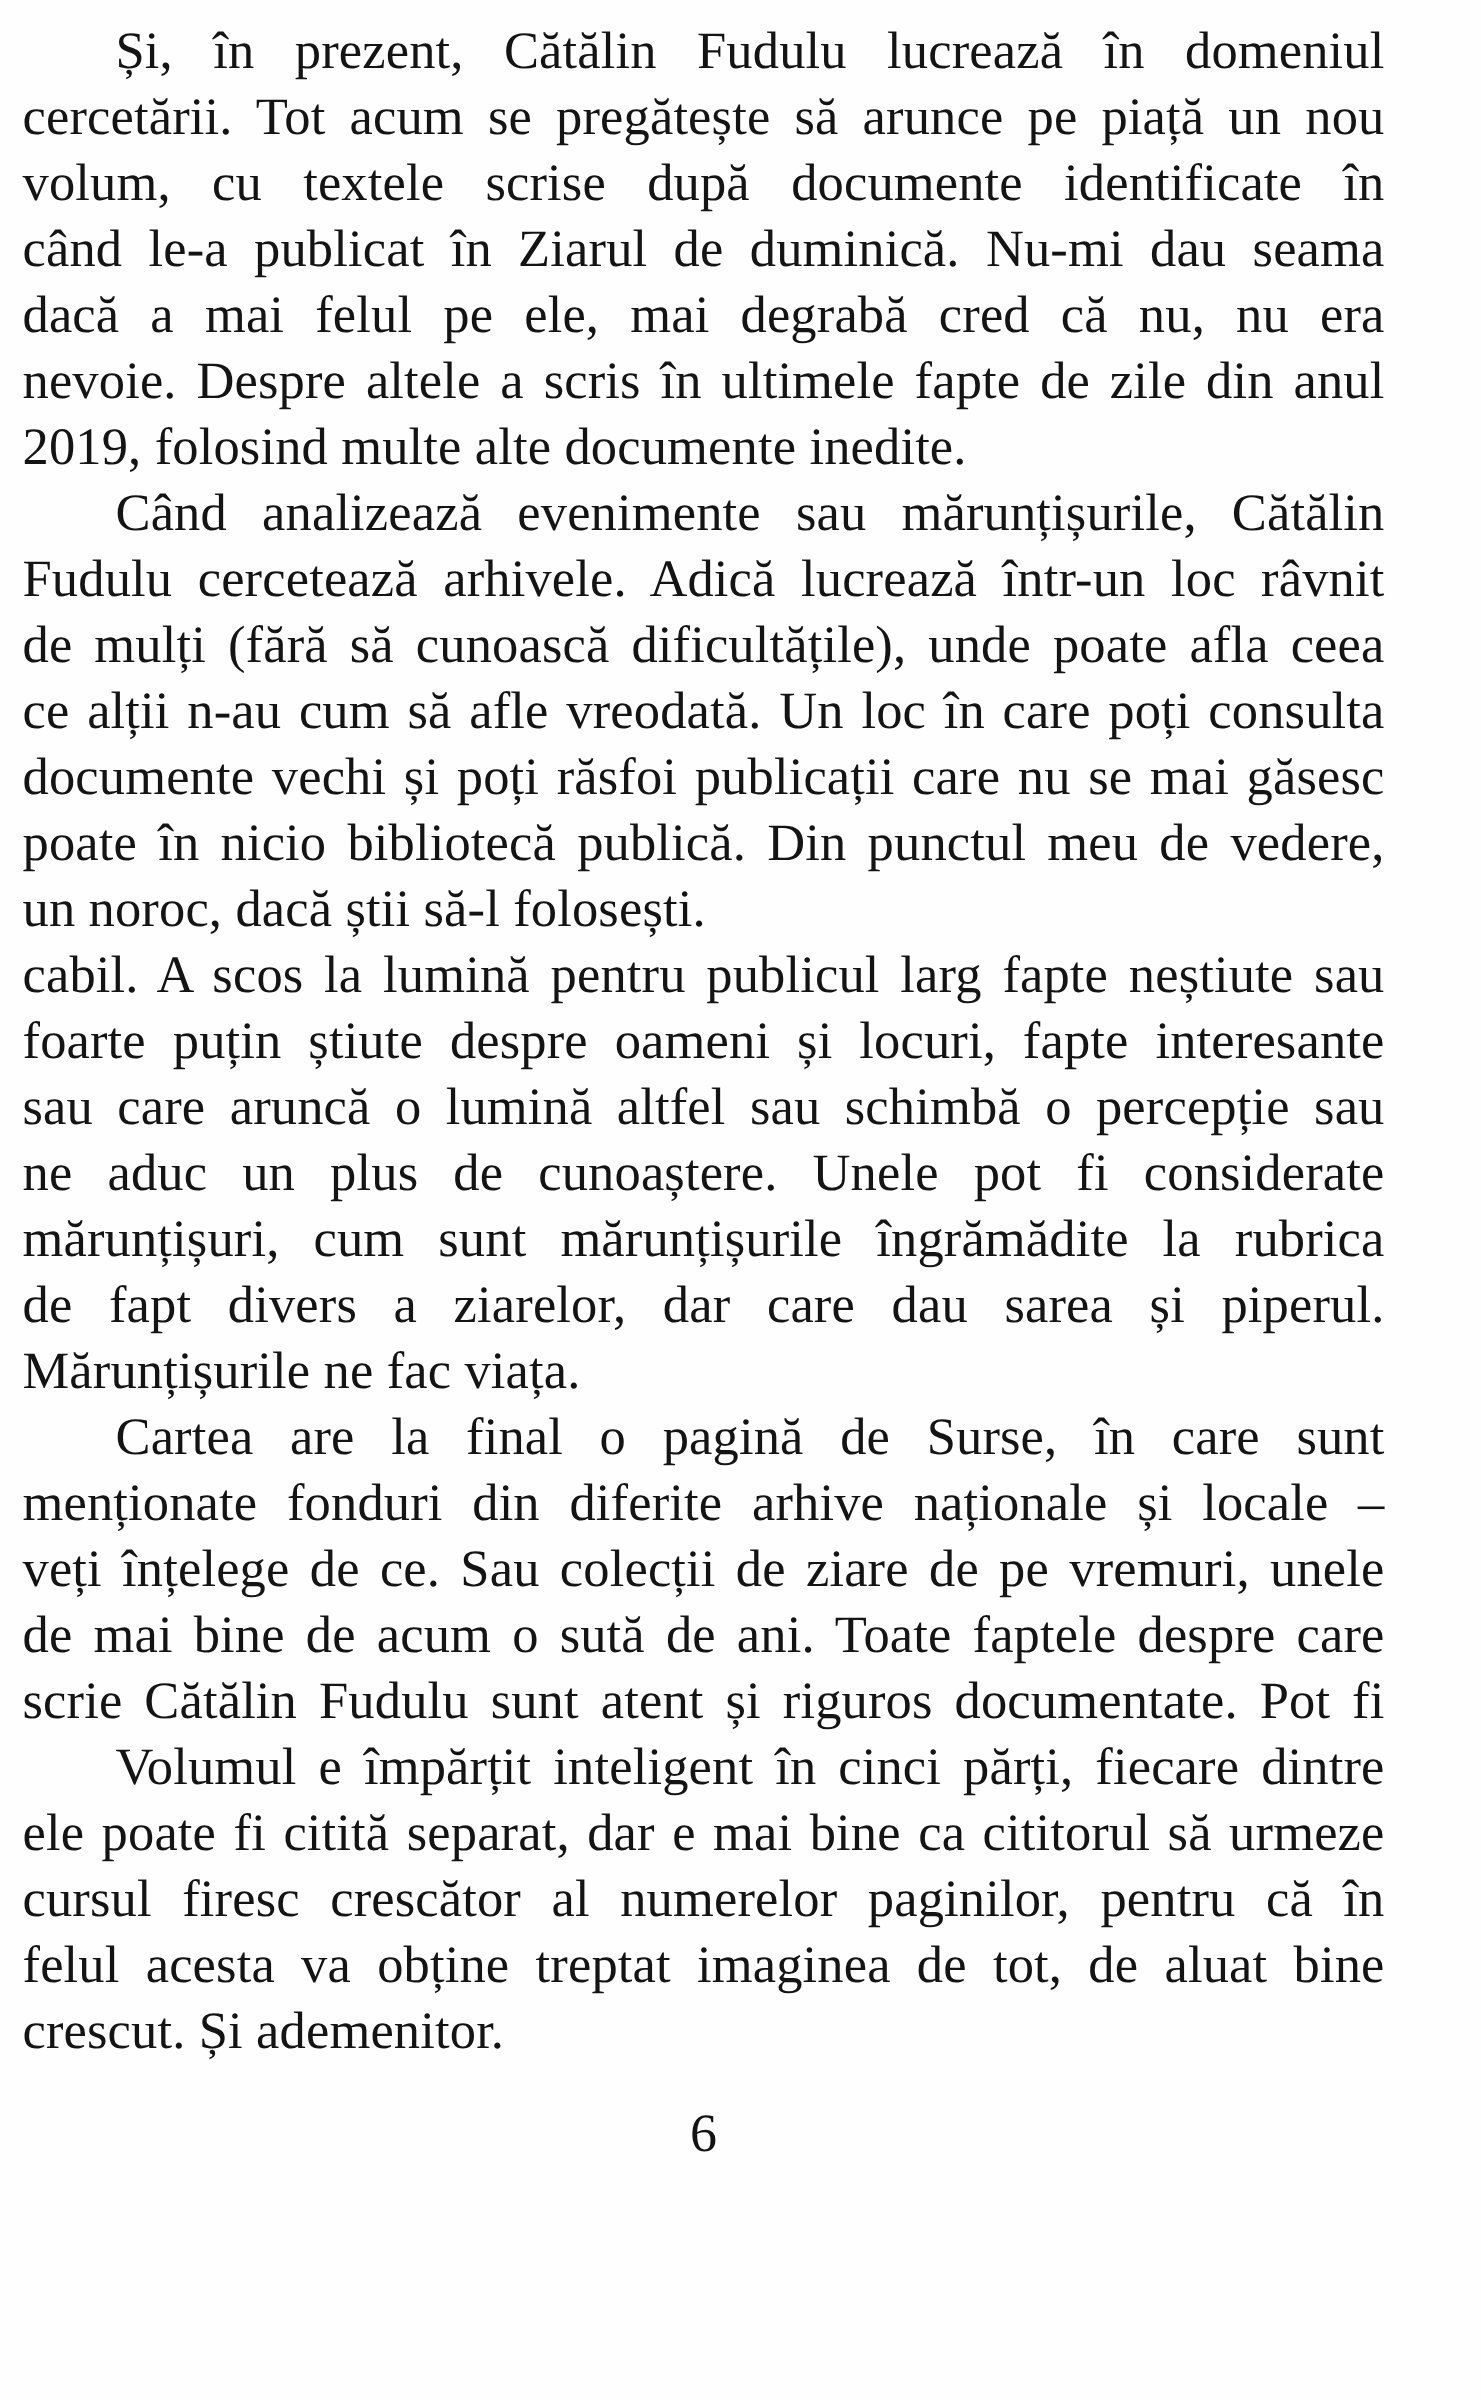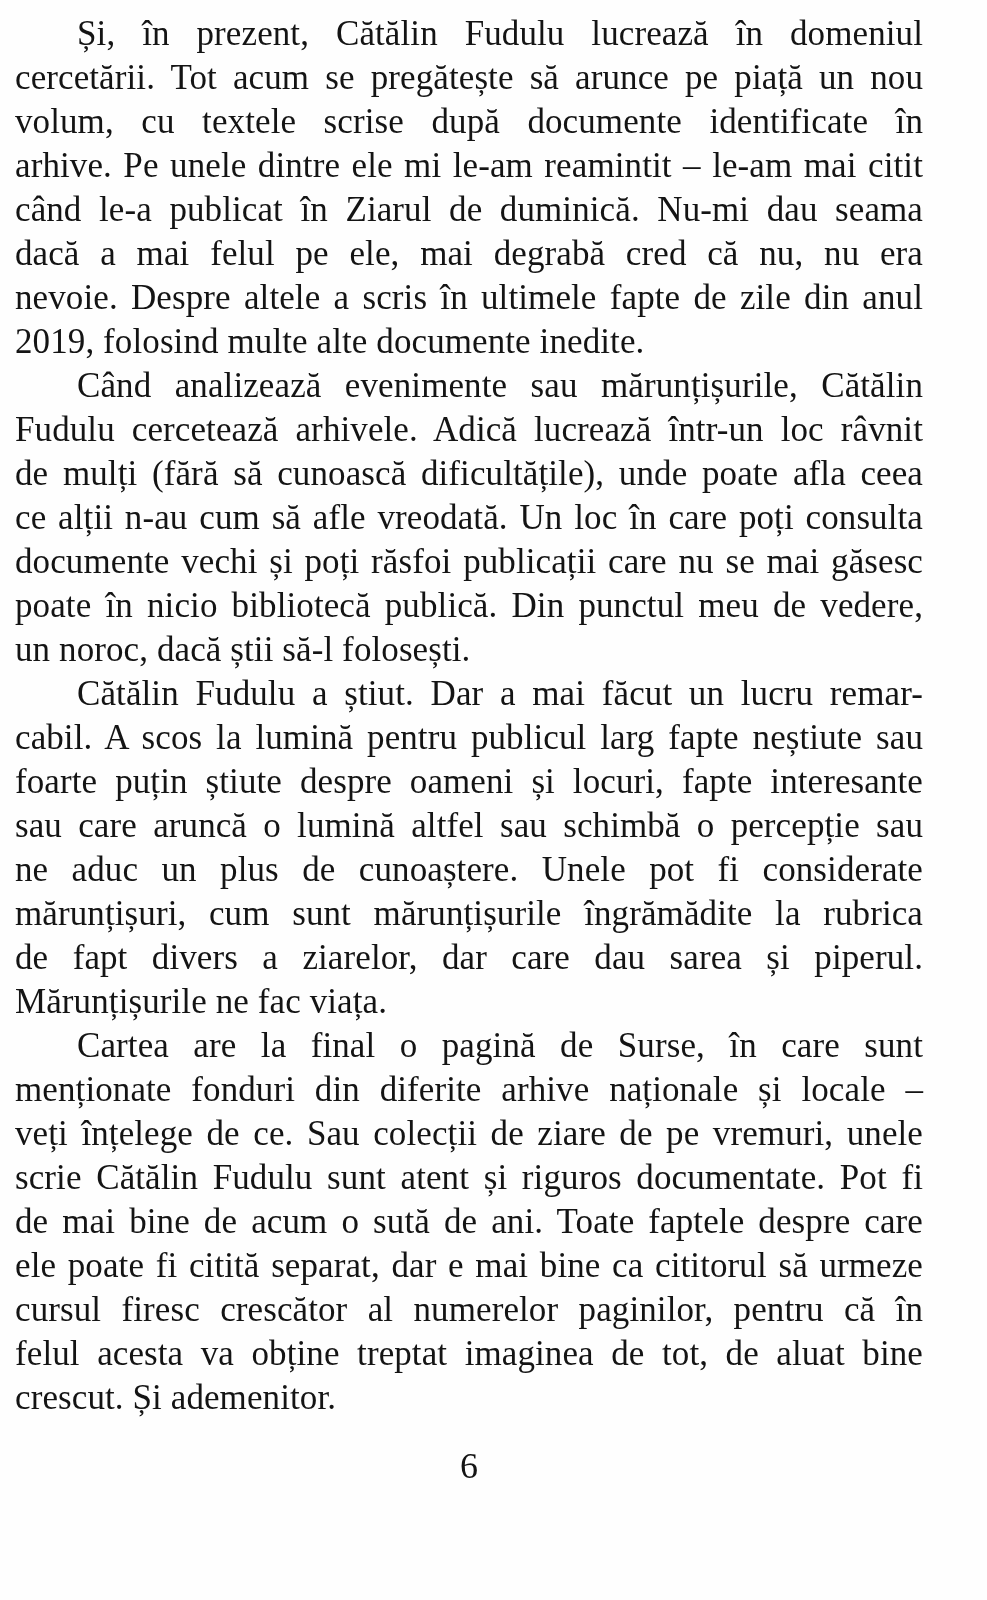--- a/index.html
+++ b/index.html
@@ -54,53 +54,52 @@
 </style>
 </head>
 <body>
 
 <div class="page">
   <div class="text-block">
       <div class="paragraph">
         <div class="line first"><span class="">Și, în prezent, Cătălin Fudulu lucrează în domeniul</span></div>
         <div class="line"><span class="">cercetării. Tot acum se pregătește să arunce pe piață un nou</span></div>
         <div class="line"><span class="">volum, cu textele scrise după documente identificate în</span></div>
-        <div class="line"><span class="">arhive. Pe unele dintre ele mi le-am reamintit – le-am mai citit</span></div>
         <div class="line"><span class="">când le-a publicat în </span><span class="italic">Ziarul de duminică</span><span class="">. Nu-mi dau seama</span></div>
         <div class="line"><span class="">dacă a mai felul pe ele, mai degrabă cred că nu, nu era</span></div>
         <div class="line"><span class="">nevoie. Despre altele a scris în ultimele fapte de zile din anul</span></div>
         <div class="line last"><span class="">2019, folosind multe alte documente inedite.</span></div>
       </div>
       <div class="paragraph">
         <div class="line first"><span class="">Când analizează evenimente sau mărunțișurile, Cătălin</span></div>
         <div class="line"><span class="">Fudulu cercetează arhivele. Adică lucrează într-un loc râvnit</span></div>
         <div class="line"><span class="">de mulți (fără să cunoască dificultățile), unde poate afla ceea</span></div>
         <div class="line"><span class="">ce alții n-au cum să afle vreodată. Un loc în care poți consulta</span></div>
         <div class="line"><span class="">documente vechi și poți răsfoi publicații care nu se mai găsesc</span></div>
         <div class="line"><span class="">poate în nicio bibliotecă publică. Din punctul meu de vedere,</span></div>
         <div class="line last"><span class="">un noroc, dacă știi să-l folosești.</span></div>
       </div>
       <div class="paragraph">
-        <div class="line first"><span class="">Cătălin Fudulu a știut. Dar a mai făcut un lucru remar-</span></div>
         <div class="line"><span class="">cabil. A scos la lumină pentru publicul larg fapte neștiute sau</span></div>
         <div class="line"><span class="">foarte puțin știute despre oameni și locuri, fapte interesante</span></div>
         <div class="line"><span class="">sau care aruncă o lumină altfel sau schimbă o percepție sau</span></div>
         <div class="line"><span class="">ne aduc un plus de cunoaștere. Unele pot fi considerate</span></div>
         <div class="line"><span class="">mărunțișuri, cum sunt mărunțișurile îngrămădite la rubrica</span></div>
         <div class="line"><span class="">de fapt divers a ziarelor, dar care dau sarea și piperul.</span></div>
         <div class="line last"><span class="">Mărunțișurile ne fac viața.</span></div>
       </div>
       <div class="paragraph">
         <div class="line first"><span class="">Cartea are la final o pagină de </span><span class="italic">Surse</span><span class="">, în care sunt</span></div>
         <div class="line"><span class="">menționate fonduri din diferite arhive naționale și locale –</span></div>
         <div class="line"><span class="">veți înțelege de ce. Sau colecții de ziare de pe vremuri, unele</span></div>
+        <div class="line"><span class="">de mai bine de acum o sută de ani. Toate faptele despre care</span></div>
         <div class="line"><span class="">scrie Cătălin Fudulu sunt atent și riguros documentate. Pot fi</span></div>
-        <div class="line"><span class="">de mai bine de acum o sută de ani. Toate faptele despre care</span></div>
       </div>
       <div class="paragraph">
+        <div class="line first"><span class="">Volumul e împărțit inteligent în cinci părți, fiecare dintre</span></div>
         <div class="line"><span class="">ele poate fi citită separat, dar e mai bine ca cititorul să urmeze</span></div>
         <div class="line"><span class="">cursul firesc crescător al numerelor paginilor, pentru că în</span></div>
         <div class="line"><span class="">felul acesta va obține treptat imaginea de tot, de aluat bine</span></div>
         <div class="line last"><span class="">crescut. Și ademenitor.</span></div>
       </div>
     </div>
   <div class="page-number">6</div>
 </div>
 
 </body></html>

